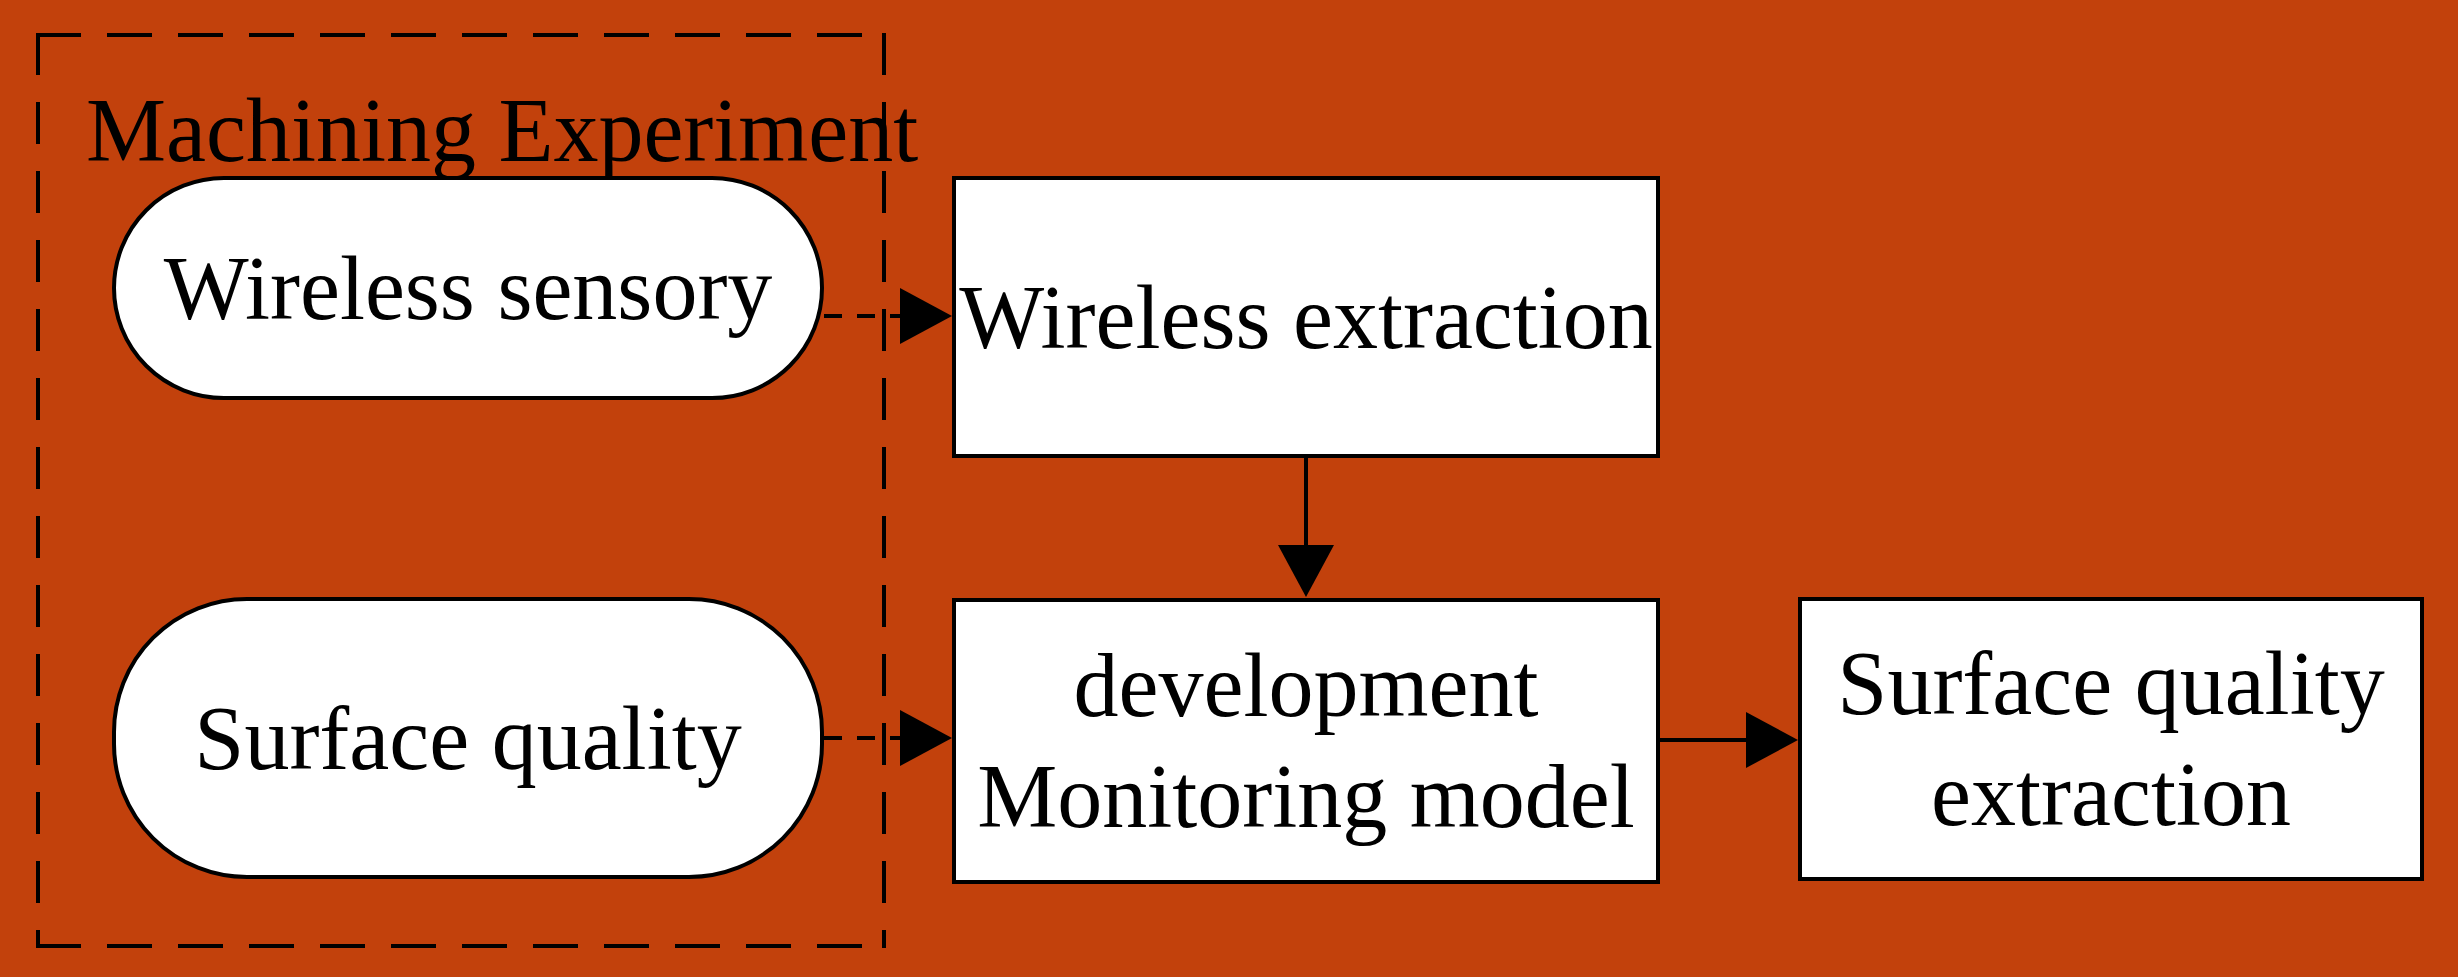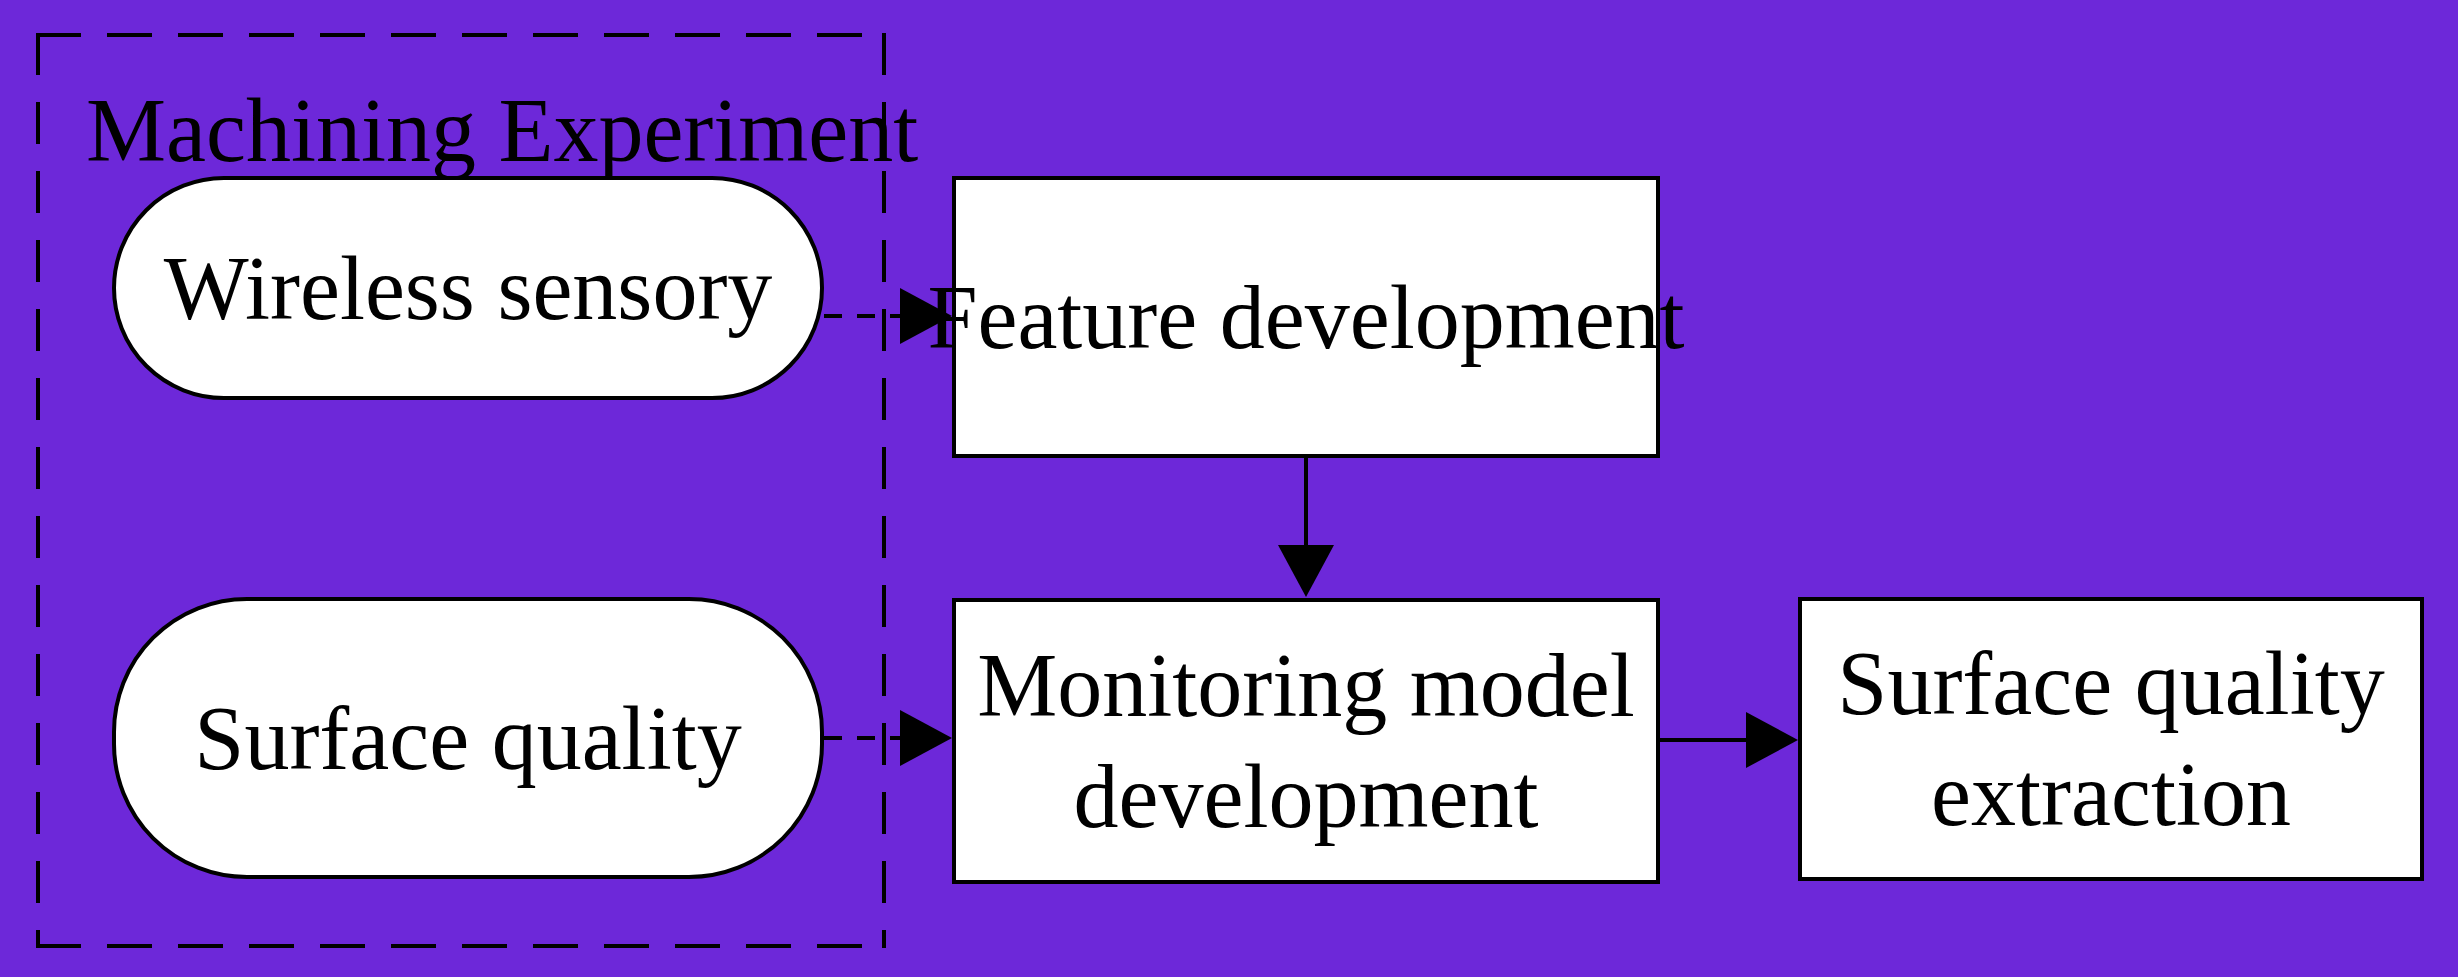--- a/index.html
+++ b/index.html
@@ -4,21 +4,21 @@
 <style>
   html, body {
     margin: 0;
     padding: 0;
     background: #ffffff;
   }
   .canvas {
     position: relative;
     width: 2458px;
     height: 977px;
-    background: #6d28d9;
+    background: #c2410c;
     font-family: "Liberation Serif", "DejaVu Serif", serif;
     color: #000000;
     overflow: hidden;
   }
 
   
   .dashed-box {
     position: absolute;
     left: 36px; top: 33px;
     width: 850px; height: 915px;
@@ -117,26 +117,26 @@
 
   <div class="node stadium node-wireless">
     <span>Wireless sensory</span>
   </div>
 
   <div class="node stadium node-surface">
     <span>Surface quality</span>
   </div>
 
   <div class="node node-feature">
-    <span>Feature development</span>
+    <span>Wireless extraction</span>
   </div>
 
   <div class="node node-monitoring">
+    <span>development</span>
     <span>Monitoring model</span>
-    <span>development</span>
   </div>
 
   <div class="node node-sqm">
     <span>Surface quality</span>
     <span>extraction</span>
   </div>
 
   <div class="line-h-dashed edge-a-line"></div>
   <div class="head-right edge-a-head"></div>
 

